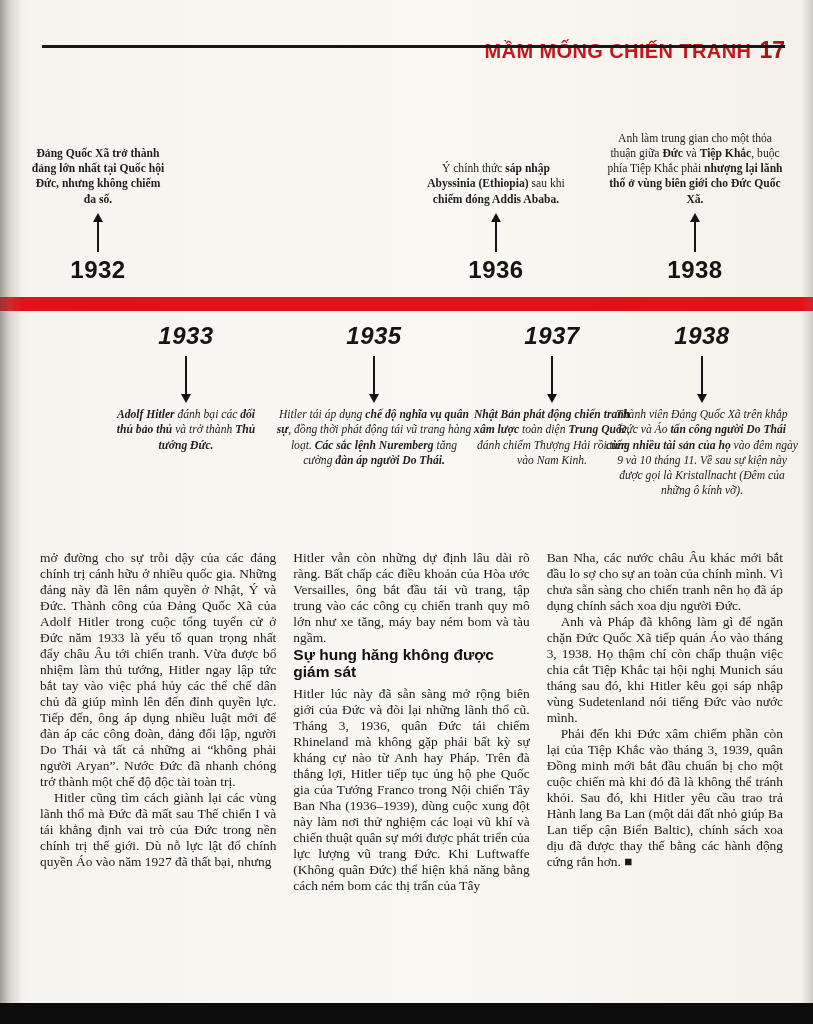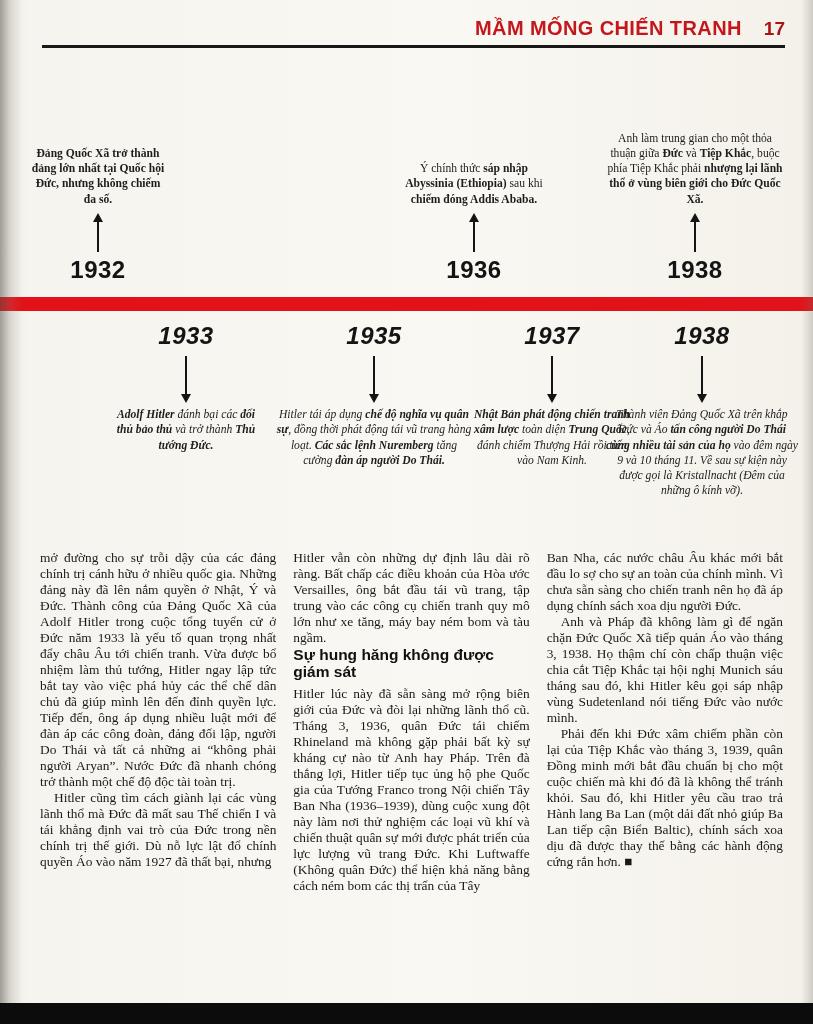--- a/index.html
+++ b/index.html
@@ -3,24 +3,24 @@
 <meta charset="utf-8">
 <style>
   * { margin:0; padding:0; box-sizing:border-box; }
   html,body { width:813px; height:1024px; }
   body { font-family:"Liberation Serif", serif; background:#e9e7e1; }
 
   .page { position:relative; width:813px; height:1024px; overflow:hidden;
           background:linear-gradient(90deg,#ece9e2 0,#f6f4ee 28px,#faf8f2 55%,#f3f1ea 100%); }
 
   
-  .header { position:absolute; top:17px; right:28px; display:flex; align-items:baseline; gap:22px;
+  .header { position:absolute; top:17px; right:28px; display:flex; align-items:baseline; gap:8px;
             font-family:"Liberation Sans", sans-serif; }
   .header-title { color:#c3161d; font-weight:700; font-size:20px; letter-spacing:.4px; }
-  .header-page-num { color:#ad1316; font-weight:700; font-size:19px; }
+  .header-page-num { color:#ad1316; font-weight:700; font-size:23px;margin-top:20px; }
   .header-rule { position:absolute; top:45px; left:42px; right:28px; height:3px; background:#181818; }
 
   
   .red-bar { position:absolute; top:297px; left:0; right:0; height:14px; background:#e2121a; }
   .tl-event { position:absolute; display:flex; flex-direction:column; align-items:center; text-align:center; }
   .tl-event.top { bottom:740px; }
   .tl-event.bottom { top:322px;font-style:italic; }
   .tl-text { font-size:11.6px; line-height:1.32; color:#1d1d1d; }
   .tl-text b { font-weight:700; }
   .tl-year { font-family:"Liberation Sans", sans-serif; font-weight:700; font-size:24px; color:#141414; letter-spacing:.5px;text-align:right; }
@@ -61,21 +61,21 @@
   <div class="tl-event top" style="left:30px;width:136px">
     <div class="tl-text"><b>Đảng Quốc Xã trở thành đảng lớn nhất tại Quốc hội Đức, nhưng không chiếm đa số.</b></div>
     <div class="arrow">
         <i class="head-up"></i>
         <i class="stem"></i>
       </div>
     <div class="tl-year">1932</div>
   </div>
 
 
-  <div class="tl-event top" style="left:398px;width:152px">
+  <div class="tl-event top" style="left:420px;width:152px">
     <div class="tl-text"><span>Ý chính thức </span><b>sáp nhập Abyssinia (Ethiopia)</b><span> sau khi </span><b>chiếm đóng Addis Ababa.</b></div>
     <div class="arrow">
         <i class="head-up"></i>
         <i class="stem"></i>
       </div>
     <div class="tl-year">1936</div>
   </div>
 
   <div class="tl-event top" style="left:604px;width:182px">
     <div class="tl-text"><span>Anh làm trung gian cho một thỏa thuận giữa </span><b>Đức</b><span> và </span><b>Tiệp Khắc</b><span>, buộc phía Tiệp Khắc phải </span><b>nhượng lại lãnh thổ ở vùng biên giới cho Đức Quốc Xã.</b></div>

